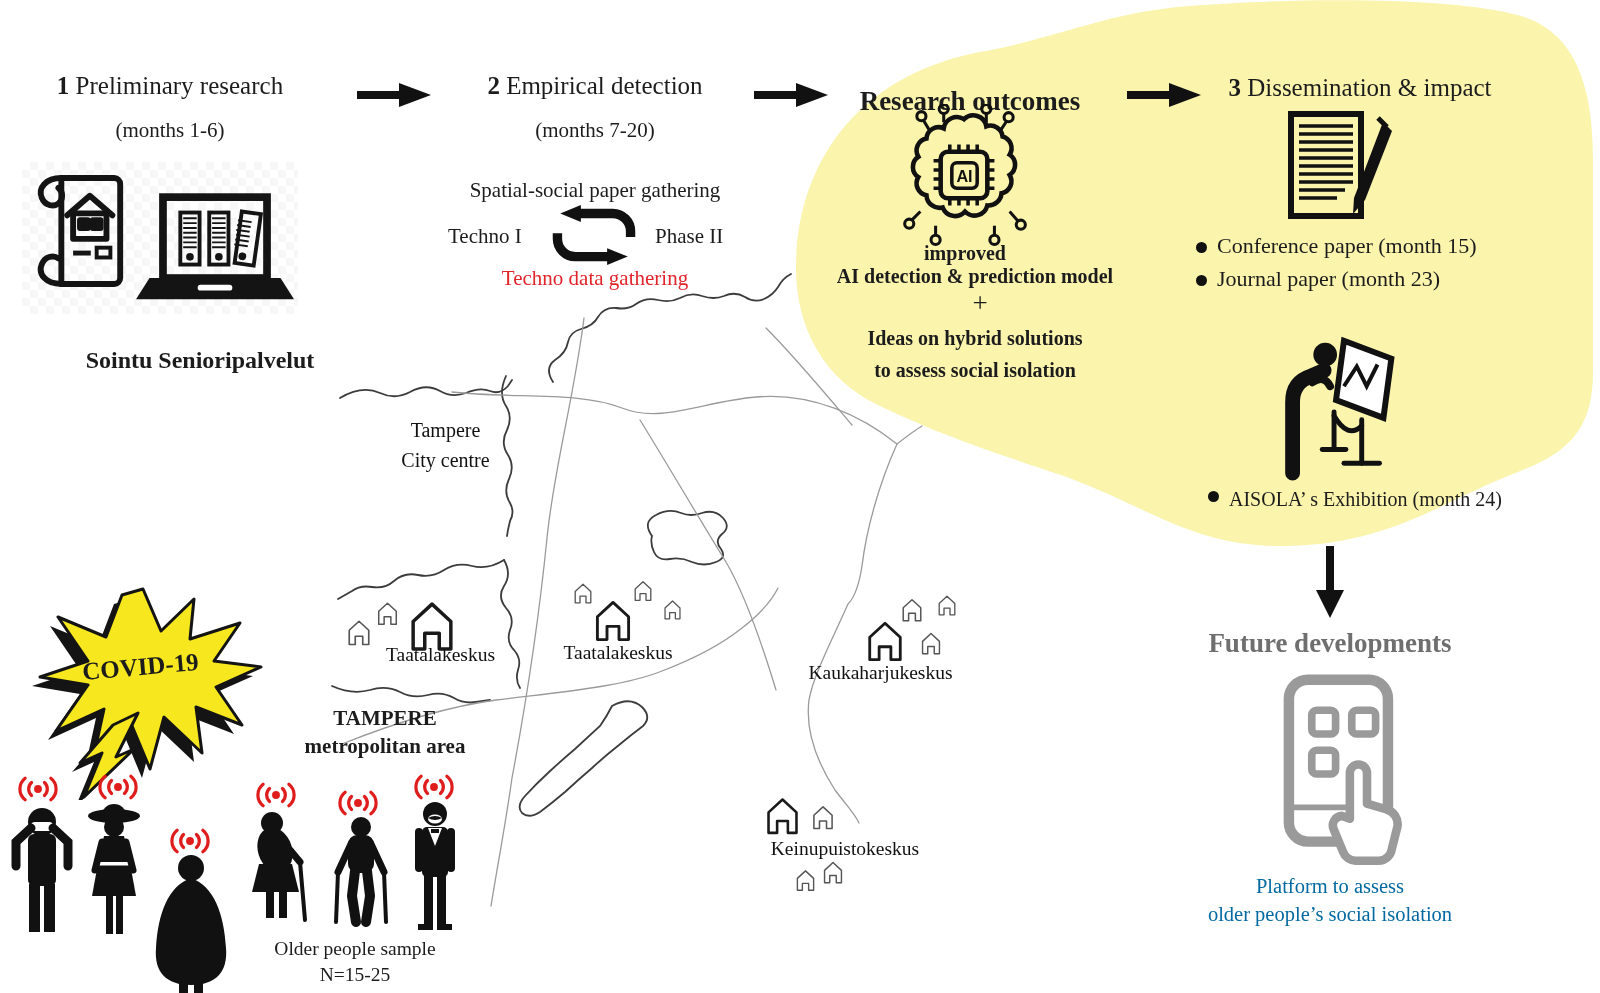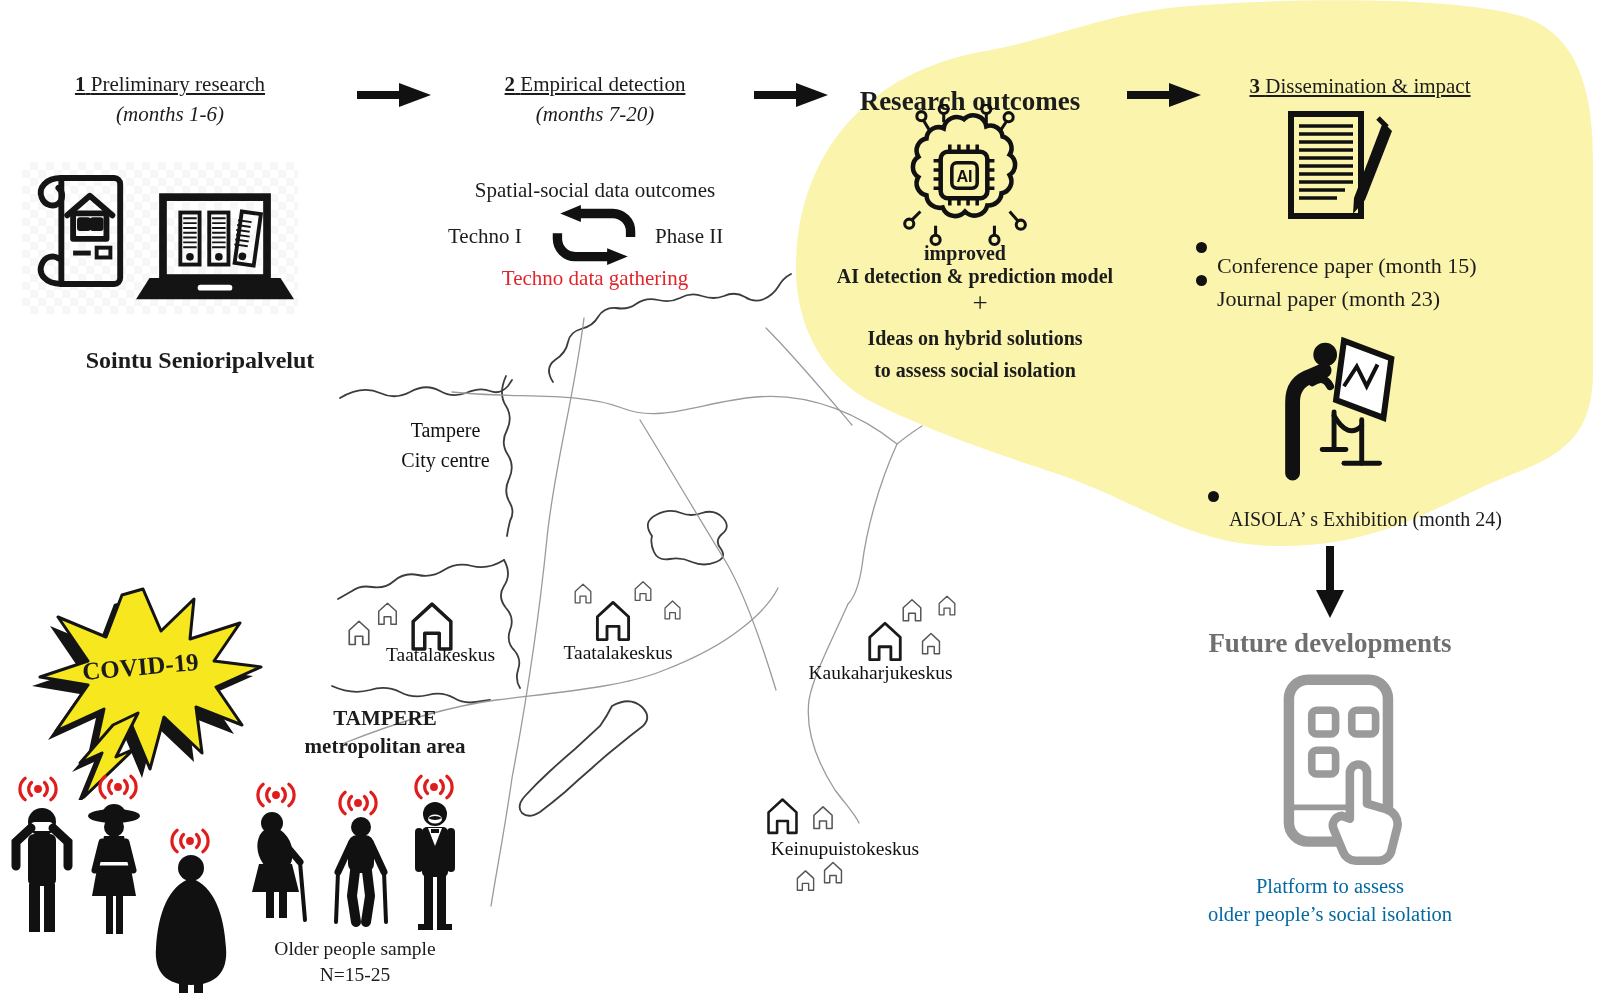--- a/index.html
+++ b/index.html
@@ -2,29 +2,29 @@
 <html><head>
 <meta charset="utf-8">
 <style>
   html,body{margin:0;padding:0;background:#ffffff;}
   .canvas{
     position:relative;width:1600px;height:993px;overflow:hidden;background:#ffffff;
     font-family:"Liberation Serif","DejaVu Serif",serif;color:#1c1c1c;
   }
   .abs{position:absolute;}
   .c{position:absolute;text-align:center;}
-  .step-title{font-size:21px;white-space:nowrap;text-decoration:underline;}
+  .step-title{font-size:25px;white-space:nowrap;}
   .step-num{font-weight:bold;}
-  .months{font-size:21px;margin-top:5px;font-style:italic;}
+  .months{font-size:21px;margin-top:18px;}
   .outcomes-title{font-size:27px;font-weight:bold;white-space:nowrap;margin-top:12px;}
   .bold19{font-size:20px;font-weight:bold;white-space:nowrap;}
   .maplabel{font-size:19.5px;line-height:24px;white-space:nowrap;color:#111;}
   .bullet-row{position:absolute;display:flex;align-items:flex-start;}
   .bullet-dot{width:11px;height:11px;border-radius:50%;background:#111;margin-right:10px;margin-top:9px;flex:none;}
-  .bullet-label{font-size:22px;white-space:nowrap;margin-top:20px;}
+  .bullet-label{font-size:22px;white-space:nowrap;}
   .checker{
     background-image:
       linear-gradient(45deg,#f1f1f1 25%,transparent 25%,transparent 75%,#f1f1f1 75%),
       linear-gradient(45deg,#f1f1f1 25%,transparent 25%,transparent 75%,#f1f1f1 75%);
     background-size:16px 16px;background-position:0 0,8px 8px;
   }
   svg{display:block;}
 </style>
 </head>
 <body>
@@ -118,21 +118,21 @@
     </g>
     <circle cx="56" cy="66" r="4" fill="#141414"></circle>
     <circle cx="86" cy="66" r="4" fill="#141414"></circle>
     <circle cx="113" cy="66" r="4" fill="#141414" transform="rotate(8 116 47)"></circle>
     <polygon points="14,88 150,88 164,110 0,110" fill="#141414"></polygon>
     <rect x="64" y="95" width="36" height="6" rx="3" fill="#ffffff"></rect>
   </svg>
 
   <div class="c bold19" style="left:40px;top:347px;width:320px;font-size:24px">Sointu Senioripalvelut</div>
 
-  <div class="c" style="left:440px;top:178px;width:310px;font-size:21px">Spatial-social data outcomes</div>
+  <div class="c" style="left:440px;top:178px;width:310px;font-size:21px">Spatial-social paper gathering</div>
   <div class="abs" style="left:448px;top:224px;font-size:21px">Techno I</div>
   <svg class="abs" style="left:545px;top:205px" width="98" height="60" viewBox="0 0 104 64">
     <g fill="none" stroke="#111" stroke-width="10">
       <path d="M34,9 H72 a19,19 0 0 1 19,19 v6"></path>
       <path d="M70,55 H32 a19,19 0 0 1 -19,-19 v-6"></path>
     </g>
     <polygon points="38,0 38,18 16,9" fill="#111"></polygon>
     <polygon points="66,46 66,64 88,55" fill="#111"></polygon>
   </svg>
   <div class="abs" style="left:655px;top:224px;font-size:21px">Phase II</div>

